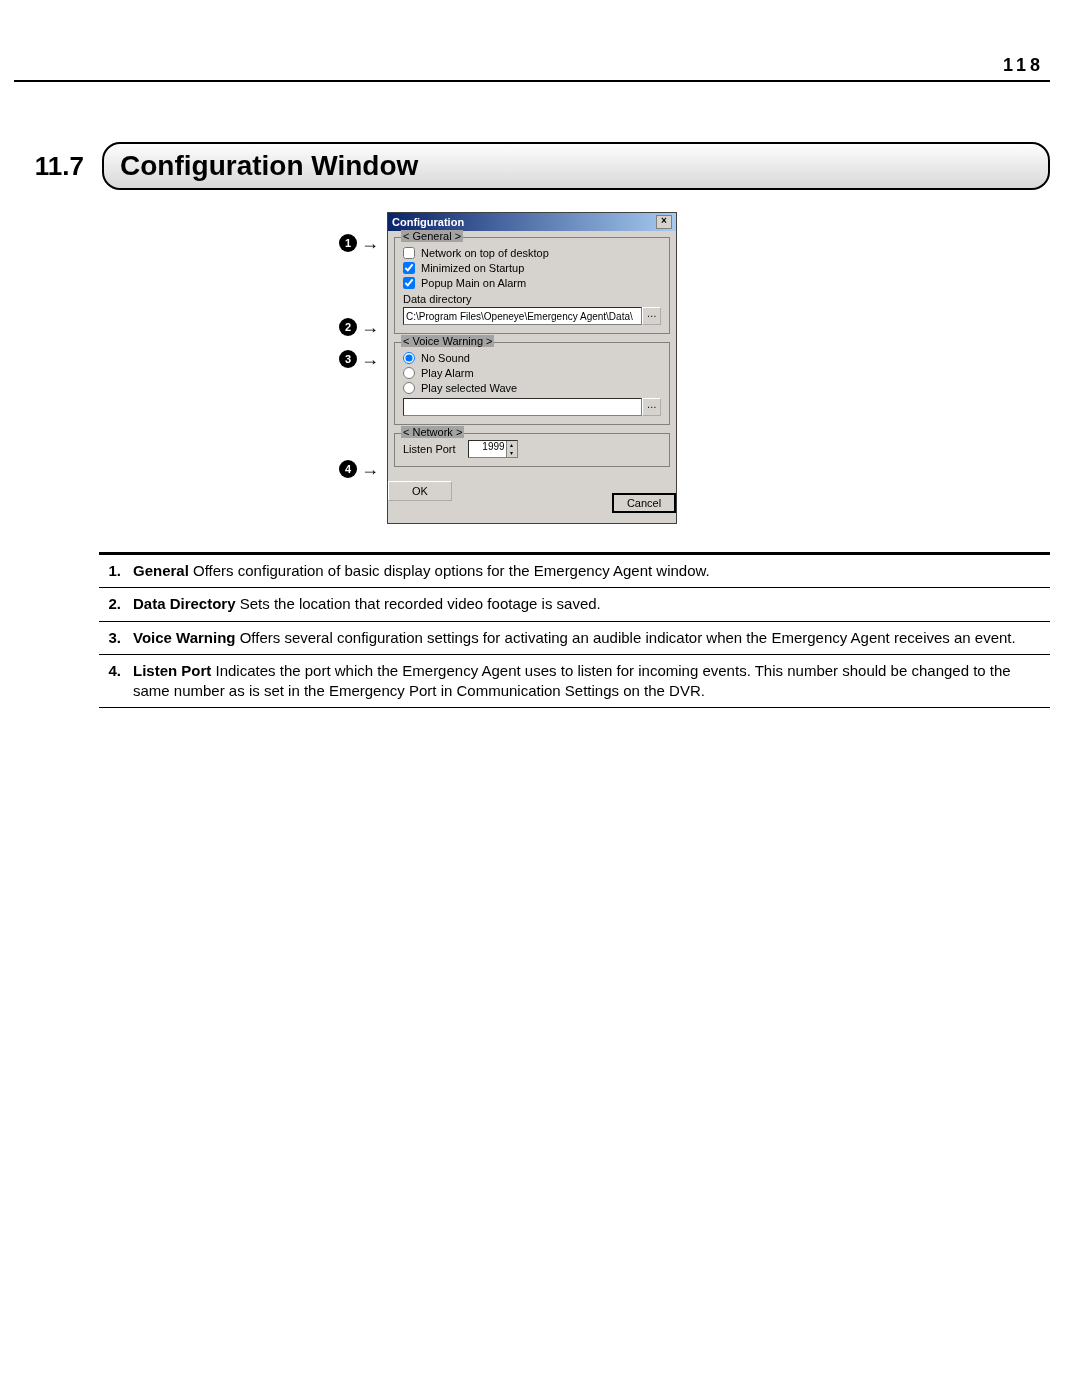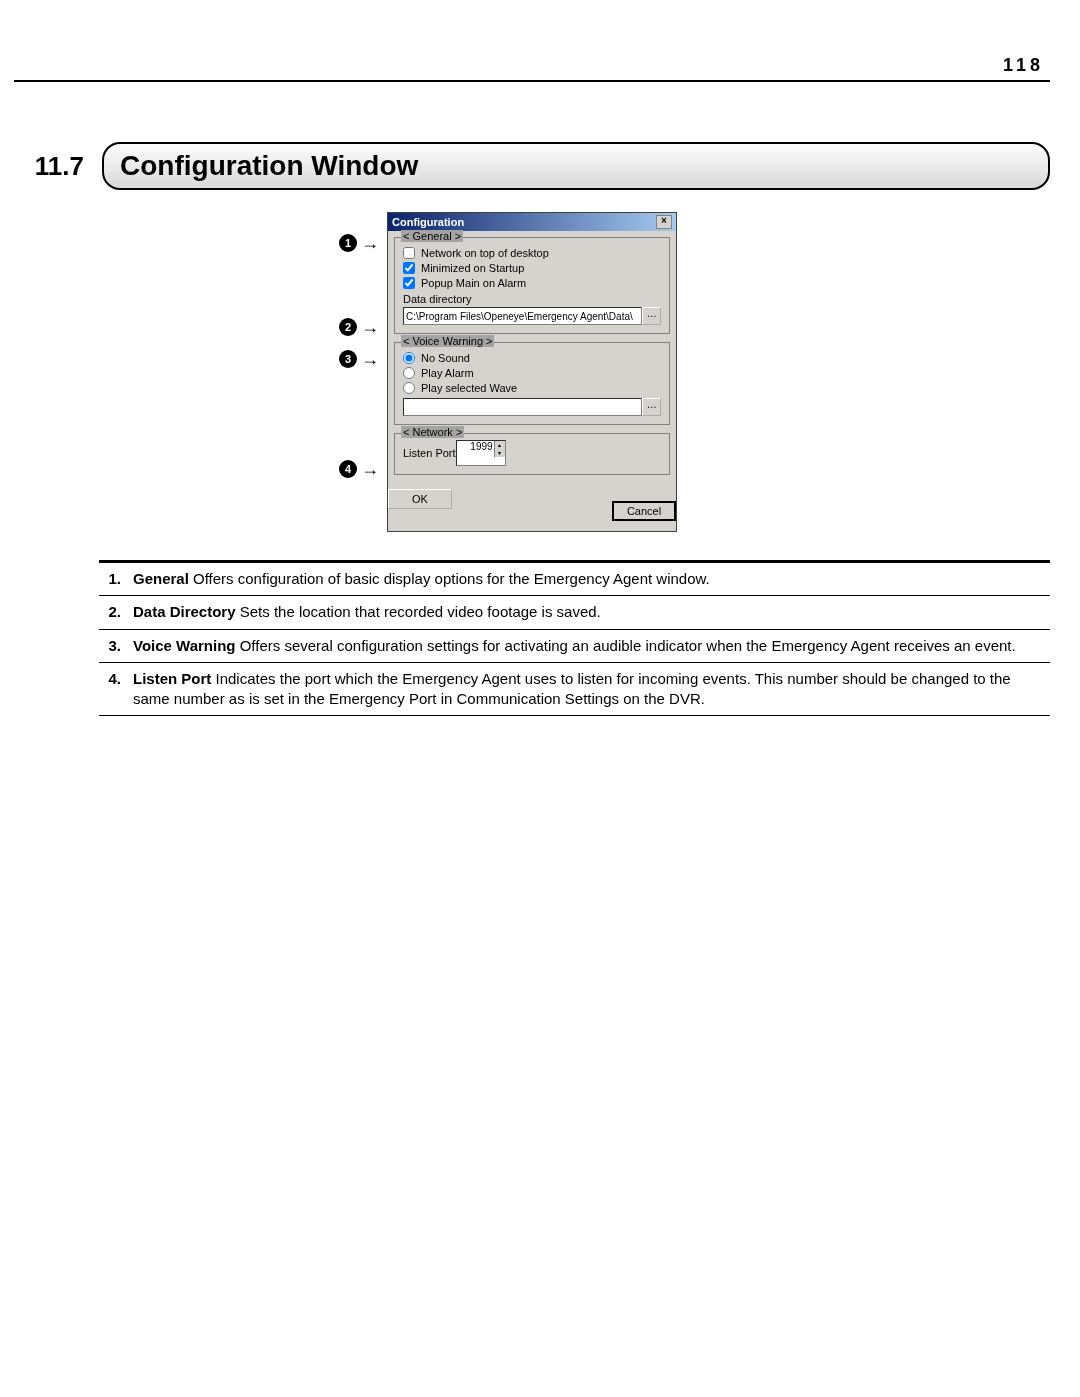--- a/index.html
+++ b/index.html
@@ -153,27 +153,28 @@
   .browse-btn {
     width: 20px;
     height: 18px;
     border: 1px outset #fff;
     background: #d6d3ce;
     font-size: 10px;
     text-align: center;
   }
   .spin {
     width: 50px;
-    height: 26px;
+    height: 18px;
     border: 1px inset #808080;
     background: #fff;
     font-size: 10px;
     text-align: right;
     padding: 0 12px 0 2px;
     position: relative;
+    margin-left: 12px;
   }
   .spin::after {
     content: "▴\A▾";
     white-space: pre;
     position: absolute;
     right: 0; top: 0;
     font-size: 6px;
     line-height: 8px;
     width: 10px;
     text-align: center;

